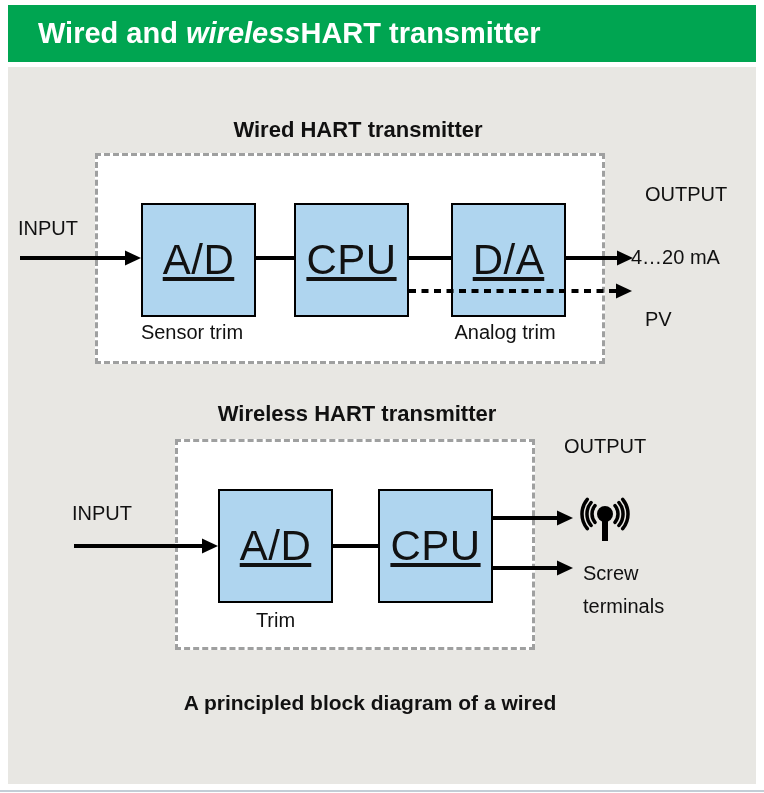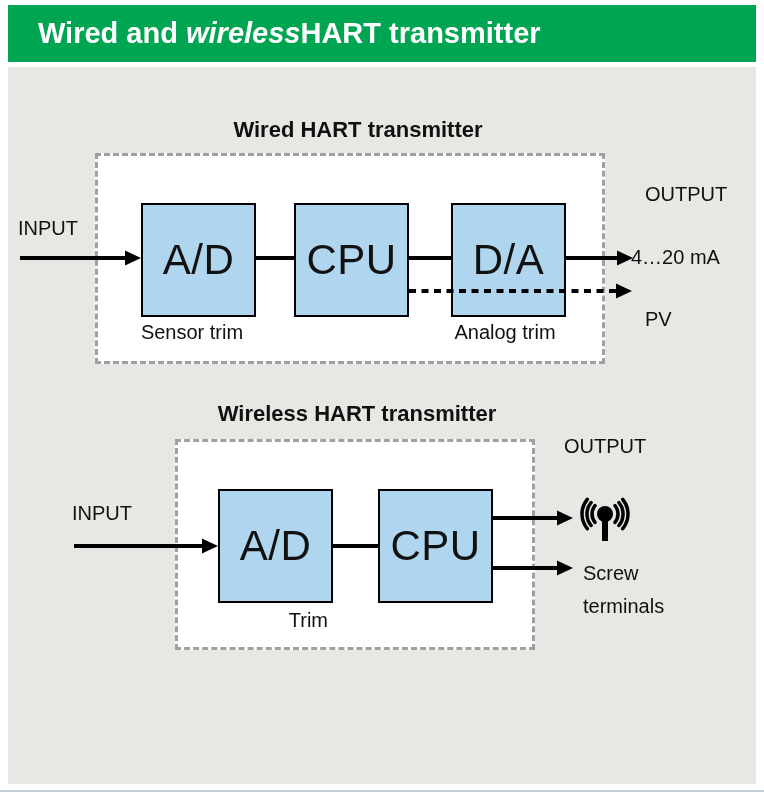--- a/index.html
+++ b/index.html
@@ -46,39 +46,39 @@
   }
   .wired-title    { left: 158px; top: 117px; width: 400px; }
   .wireless-title { left: 157px; top: 401px; width: 400px; }
 
   
   .block {
     background: #AFD5EF;
     border: 2px solid #000;
     width: 115px; height: 114px;
     display: flex; align-items: center; justify-content: center;
-    font-size: 42px; letter-spacing: 0.5px;
+    font-size: 42px; letter-spacing: 0.5px; text-decoration: underline;
   }
   .b-wired-ad  { left: 141px; top: 203px; }
   .b-wired-cpu { left: 294px; top: 203px; }
   .b-wired-da  { left: 451px; top: 203px; }
   .b-wl-ad     { left: 218px; top: 489px; }
   .b-wl-cpu    { left: 378px; top: 489px; }
 
   
   .lbl { font-size: 20px; white-space: nowrap; }
   .wired-input   { left: 18px;  top: 217px; }
   .wired-output  { left: 645px; top: 183px; }
   .out-current   { left: 631px; top: 246px; }
   .out-pv        { left: 645px; top: 278px; margin-top: 30px; }
   .sensor-trim   { left: 132px; top: 321px; width: 120px; text-align: center; }
   .analog-trim   { left: 445px; top: 321px; width: 120px; text-align: center; }
   .wl-input      { left: 72px;  top: 502px; }
   .wl-output     { left: 564px; top: 435px; }
-  .trim          { left: 223px; top: 609px; width: 105px; text-align: right; }
+  .trim          { left: 223px; top: 609px; width: 105px; text-align: center; }
   .screw-terms   { left: 583px; top: 557px; width: 98px; line-height: 33px; white-space: normal; }
 
   
   .caption {
     left: 70px; top: 689px; width: 600px;
     font-size: 21px; font-weight: bold; text-align: center; line-height: 27px;
   }
 
   
   .bottom-rule {
@@ -134,20 +134,21 @@
 <div class="abs block b-wl-cpu">
     <span>CPU</span>
   </div>
 
 <div class="abs lbl wl-input">INPUT</div>
 <div class="abs lbl wl-output">OUTPUT</div>
 <div class="abs lbl trim">Trim</div>
 <div class="abs lbl screw-terms">Screw terminals</div>
 
 <div class="abs caption">
+  <div>A principled block diagram of a wired</div>
 </div>
 
 <div class="abs bottom-rule"></div>
 
 <svg class="overlay" width="764" height="793" viewBox="0 0 764 793">
 
   <g>
     <path class="wire" d="M20 258 H126"></path>
     <polygon class="head" points="141,258 125,250.5 125,265.5"></polygon>
   </g>

